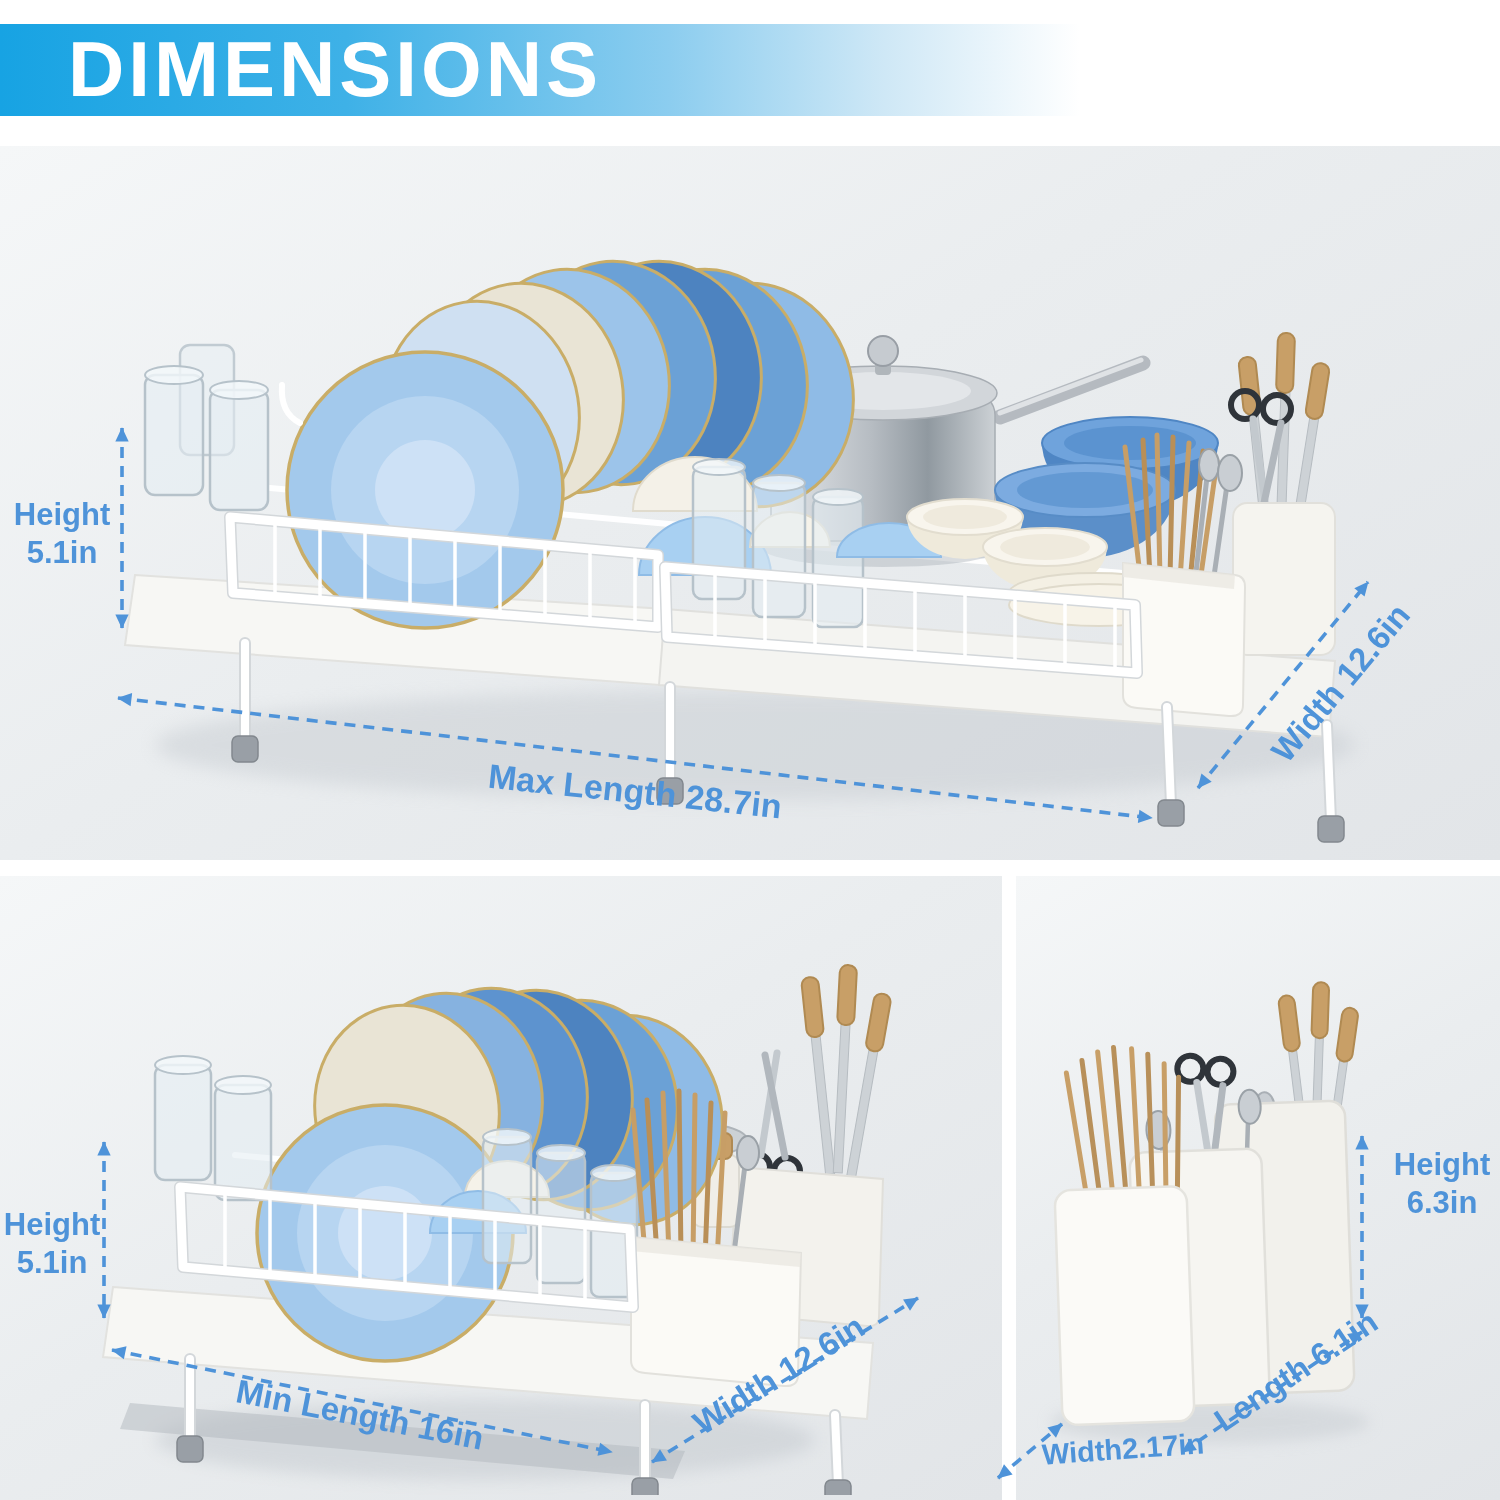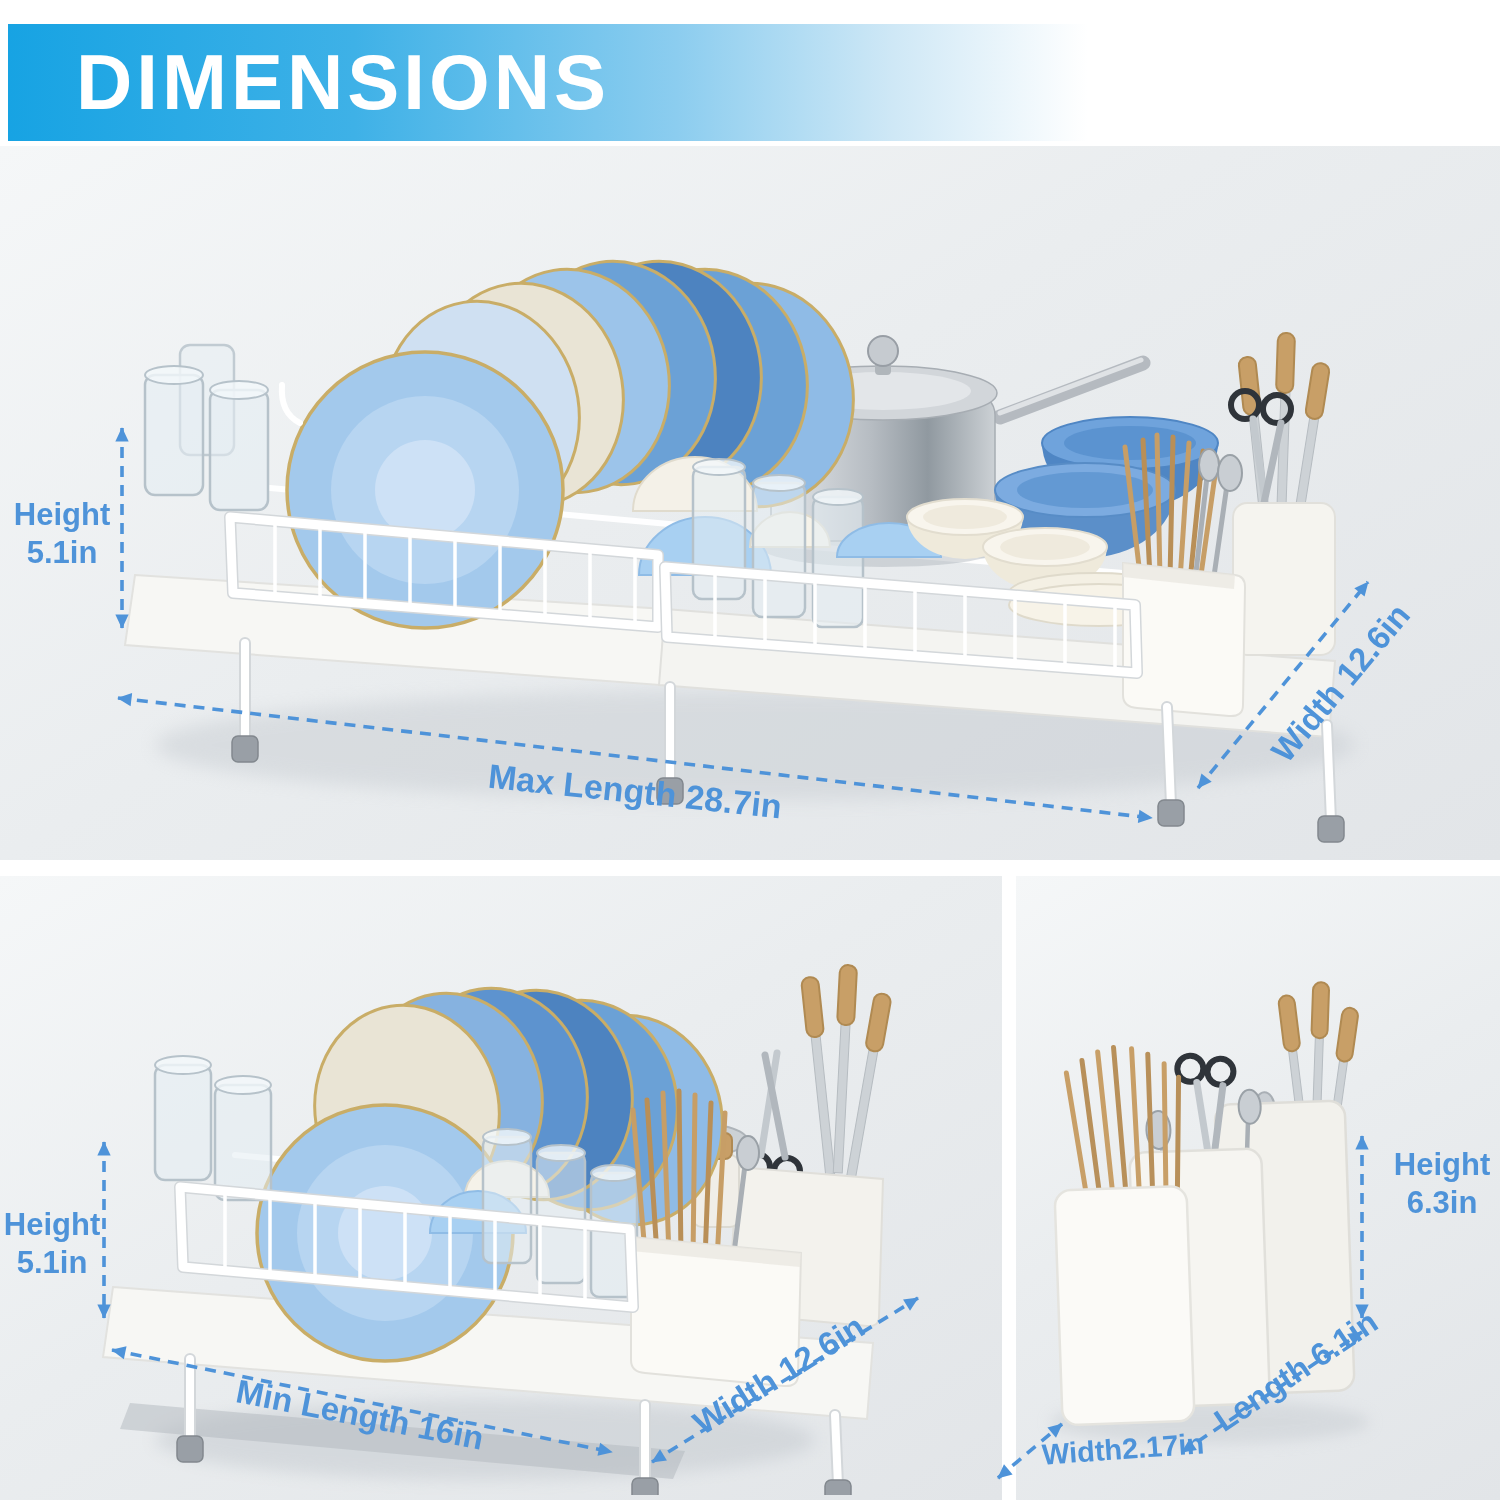--- a/index.html
+++ b/index.html
@@ -2,21 +2,21 @@
 <html><head>
 <meta charset="utf-8">
 <style>
   *{margin:0;padding:0;box-sizing:border-box}
   html,body{width:1500px;height:1500px}
   body{font-family:"Liberation Sans",sans-serif;background:#ffffff;position:relative;overflow:hidden}
   .panel{position:absolute;background:linear-gradient(150deg,#f5f7f8 0%,#eaedef 45%,#e2e5e8 100%)}
   .panel-top{left:0;top:146px;width:1500px;height:714px}
   .panel-bottom-left{left:0;top:876px;width:1002px;height:624px}
   .panel-bottom-right{left:1016px;top:876px;width:484px;height:624px}
-  .banner{position:absolute;left:8px;top:24px;width:1080px;height:117px;display:flex;align-items:center;z-index:5;
+  .banner{position:absolute;left:0;top:24px;width:1080px;height:92px;display:flex;align-items:flex-start;z-index:5;
     background:linear-gradient(90deg,#17a3e3 0%,#3eb1e7 32%,#8ccdef 62%,#cfe8f6 82%,rgba(240,247,252,0) 100%)}
   .banner h1{color:#ffffff;font-size:78px;font-weight:bold;letter-spacing:4px;padding-left:68px}
   .product{position:absolute;z-index:2}
   .overlay{position:absolute;left:0;top:0;width:1500px;height:1500px;z-index:4;pointer-events:none}
   .dim{stroke:#4e93d9;stroke-width:3.6;stroke-dasharray:11 8;fill:none}
   .dim-label{position:absolute;color:#4e93d9;font-weight:bold;text-align:center;z-index:6;line-height:38px}
   .dim-label span{display:block}
   
   .wire{stroke:#ffffff;stroke-linecap:round;fill:none}
   .wire-sh{stroke:#d3d7da;stroke-linecap:round;fill:none}

